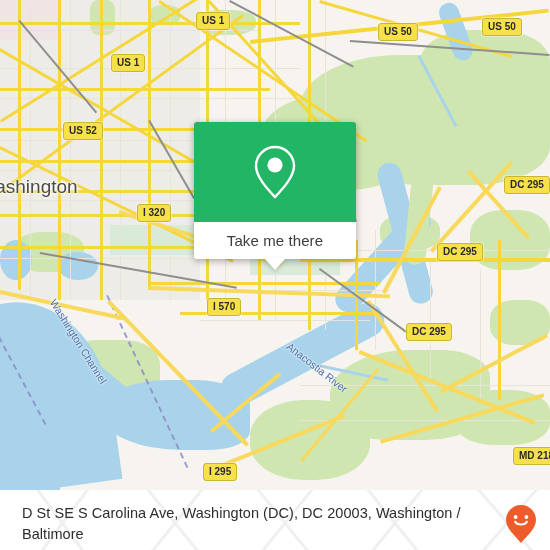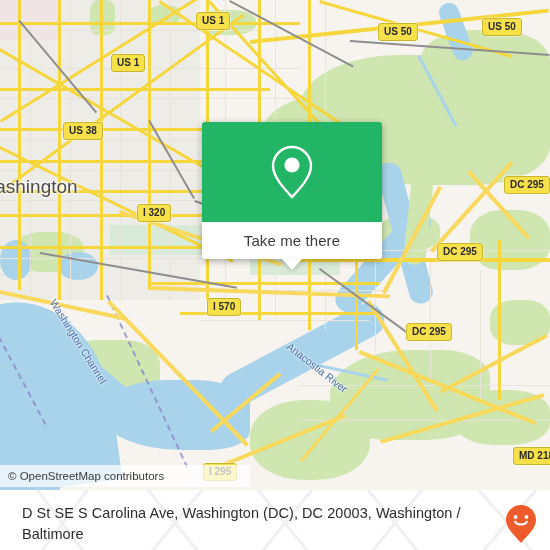--- a/index.html
+++ b/index.html
@@ -46,25 +46,24 @@
     position:absolute;color:#4b4b4b;font-size:19px;white-space:nowrap;
     text-shadow:0 0 3px #fff,0 0 3px #fff,0 0 3px #fff;
   }
   .water-label{
     position:absolute;color:#4a6ea8;font-size:10.5px;white-space:nowrap;
     text-shadow:0 0 3px #fff,0 0 2px #fff;transform-origin:0 0;
   }
 
   
   .card{
-    position:absolute;left:194px;top:122px;width:180px;
+    position:absolute;left:194px;top:122px;width:162px;
     border-radius:3px;
     box-shadow:0 2px 7px rgba(0,0,0,.33);
     overflow:visible;
-    margin-left:8px;
   }
   .card-top{
     height:100px;background:#22b566;border-radius:3px 3px 0 0;
     display:flex;align-items:center;justify-content:center;
   }
   .card-bottom{
     height:37px;background:#ffffff;border-radius:0 0 3px 3px;
     display:flex;align-items:center;justify-content:center;
     position:relative;
   }
@@ -243,21 +242,21 @@
     <div class="map-layer">
       <div class="place-label" style="left:-22px;top:176px;">Washington</div>
 
       <div class="water-label" style="left:58px;top:297px;transform:rotate(58deg);">Washington Channel</div>
       <div class="water-label" style="left:292px;top:340px;transform:rotate(38deg);">Anacostia River</div>
 
       <div class="shield" style="left:196px;top:12px;">US 1</div>
       <div class="shield" style="left:111px;top:54px;">US 1</div>
       <div class="shield" style="left:378px;top:23px;">US 50</div>
       <div class="shield" style="left:482px;top:18px;">US 50</div>
-      <div class="shield" style="left:63px;top:122px;">US 38</div>
+      <div class="shield" style="left:63px;top:122px;">US 52</div>
       <div class="shield" style="left:137px;top:204px;">I 320</div>
       <div class="shield" style="left:504px;top:176px;">DC 295</div>
       <div class="shield" style="left:437px;top:243px;">DC 295</div>
       <div class="shield" style="left:406px;top:323px;">DC 295</div>
       <div class="shield" style="left:207px;top:298px;">I 570</div>
       <div class="shield" style="left:203px;top:463px;">I 295</div>
       <div class="shield" style="left:513px;top:447px;">MD 218</div>
     </div>
 
     <div class="card">
@@ -266,23 +265,20 @@
           <path d="M23 3 C12.5 3 4 11.5 4 22 C4 33 16 45.5 23 53 C30 45.5 42 33 42 22 C42 11.5 33.5 3 23 3 Z" fill="none" stroke="#ffffff" stroke-width="2.4"></path>
           <circle cx="23" cy="21" r="7.6" fill="#ffffff"></circle>
         </svg>
       </div>
       <div class="card-bottom">
         <span class="card-label">Take me there</span>
         <div class="card-tail"></div>
       </div>
     </div>
 
-    <div class="attrib">
-      <span>© OpenStreetMap contributors</span>
-    </div>
   </div>
 
   <div class="footer">
     <svg class="footer-wm" viewBox="0 0 550 60" preserveAspectRatio="none">
       <g stroke="#f0f0f0" stroke-width="3" fill="none">
         <path d="M30 -10 L90 70"></path>
           <path d="M95 -10 L35 70"></path>
         <path d="M140 -10 L205 70"></path>
           <path d="M210 -10 L145 70"></path>
         <path d="M250 -10 L315 70"></path>

